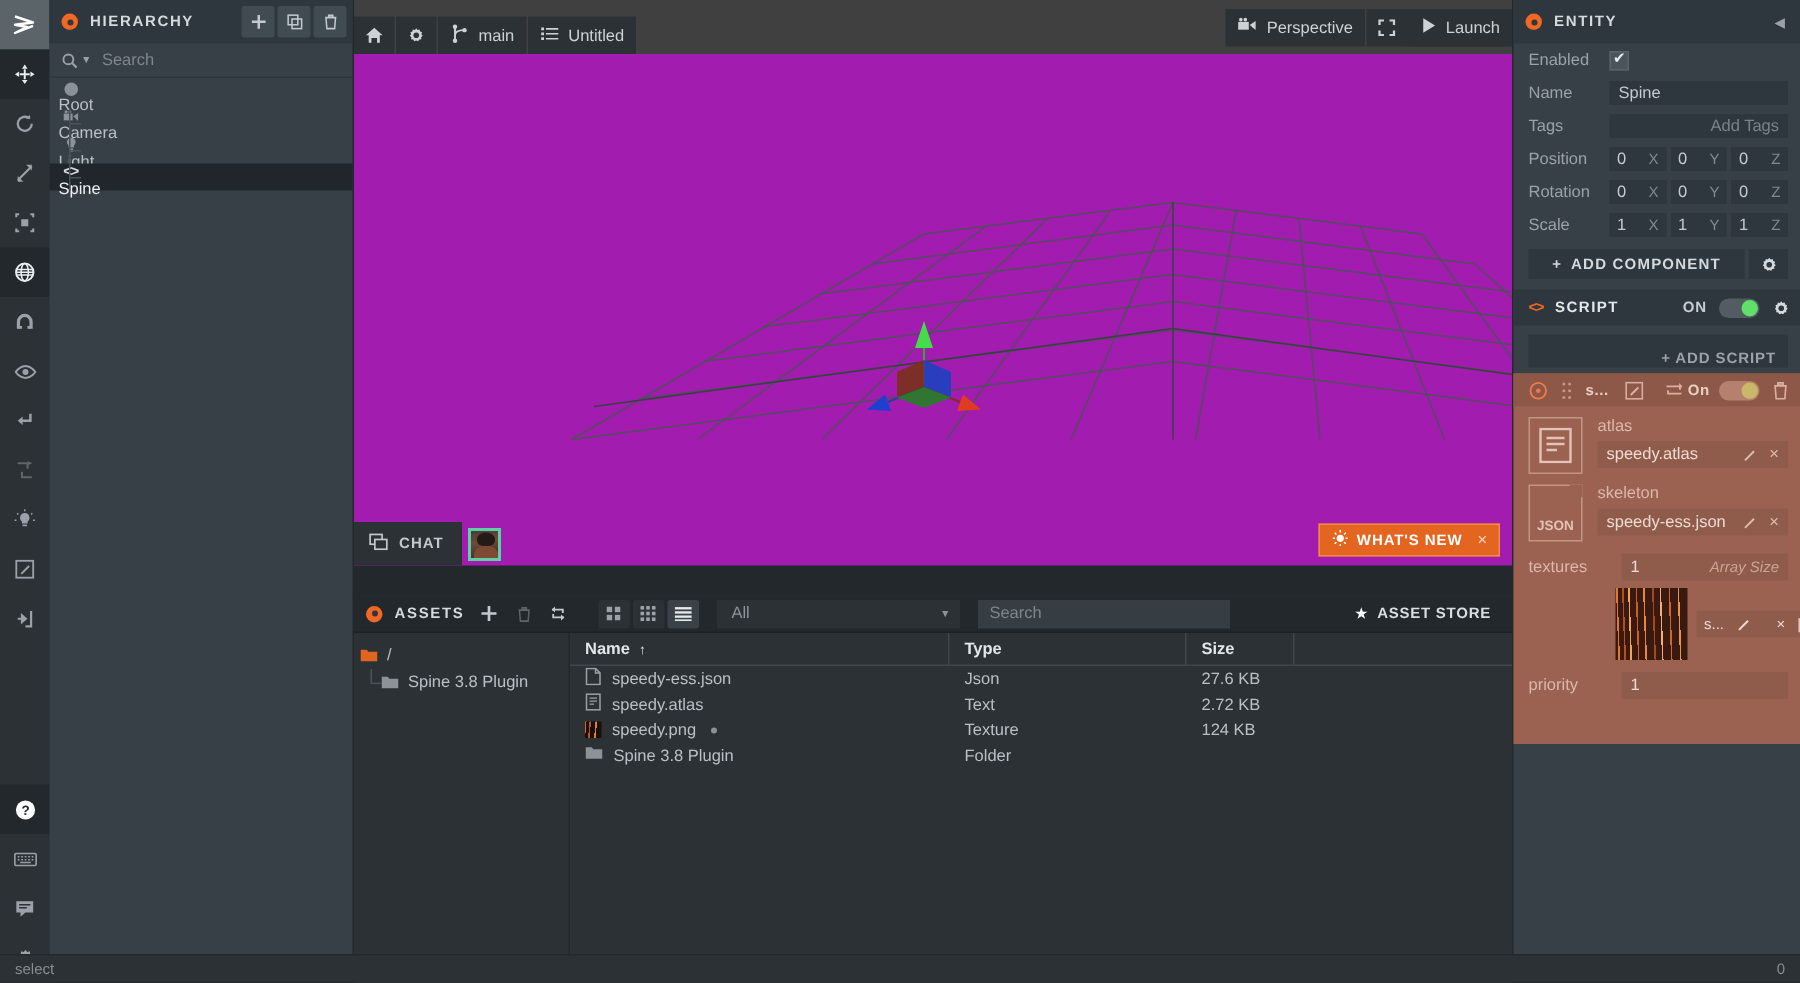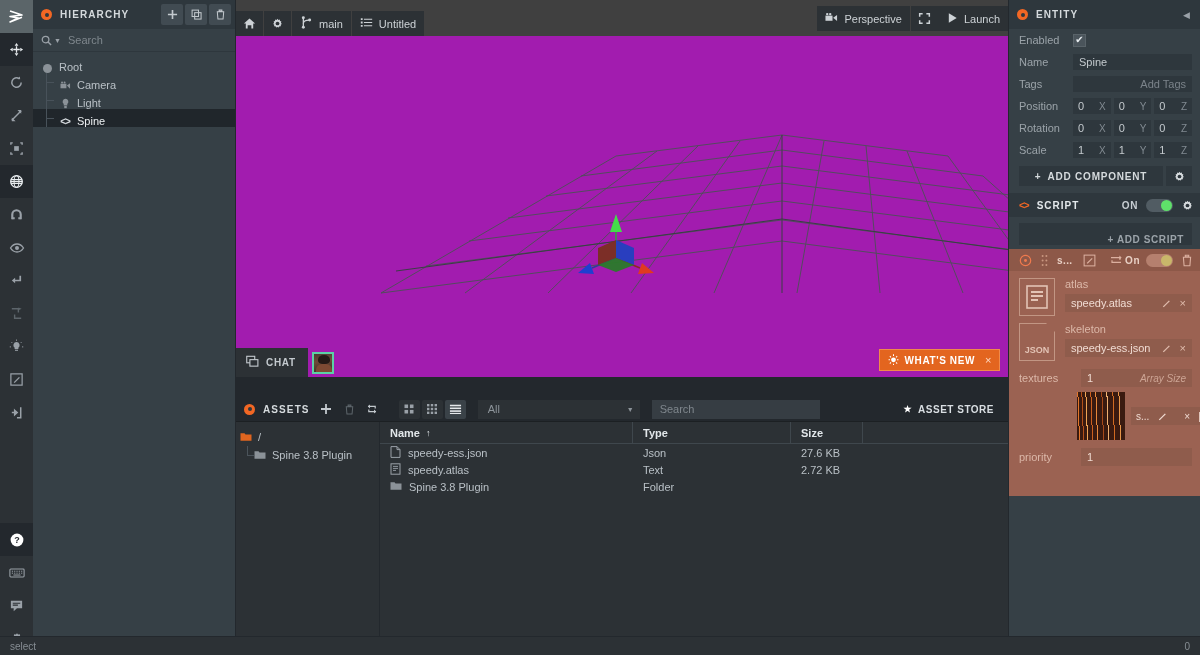--- a/index.html
+++ b/index.html
@@ -61,22 +61,22 @@
   #search-row {
     height: 23px; display: flex; align-items: center; padding: 0 8px;
     border-bottom: 1px solid #2e373d;
   }
   #search-row .sicon { color: #9aa1a8; margin-right: 7px; display: flex; align-items: center; }
   #search-row .caret { color: #9aa1a8; font-size: 7px; margin-left: -5px; margin-right: 7px; }
   .search-text { color: #7f878d; font-size: 11px; }
 
   .tree { padding-top: 3px; }
   .tree-row {
-    height: 18px; display: flex; align-items: flex-end; font-size: 11px;
-    color: #b9c0c6; cursor: pointer; padding-left: 6px; position: relative;
+    height: 18px; display: flex; align-items: flex-start; font-size: 11px;
+    color: #b9c0c6; cursor: pointer; padding-left: 6px; position: relative; flex-direction: column;
   }
   .tree-row.selected { background: #20262b; color: #eef1f3; }
   .tree-row .tindent { width: 18px; flex: 0 0 auto; }
   .tree-row .ticon { width: 16px; display: flex; align-items: center; justify-content: center; margin-right: 4px; flex: 0 0 auto; }
   .root-dot { width: 9px; height: 9px; border-radius: 50%; background: #8b9298; }
   .tree-line {
     position: absolute; left: 13px; top: 0; bottom: 0; width: 1px; background: #48525a;
   }
   .tree-tick {
     position: absolute; left: 13px; top: 9px; width: 8px; height: 1px; background: #48525a;
@@ -809,20 +809,29 @@
                   <rect x="1" y="0.8" width="9" height="10.4" fill="none" stroke="#9aa1a8" stroke-width="1"></rect>
                   <path d="M3 3.4h5M3 5.4h5M3 7.4h3" stroke="#9aa1a8" stroke-width="0.9"></path>
                 </svg>
             </span>
             <span>speedy.atlas</span>
           </span>
           <span class="fcell col-type">Text</span>
           <span class="fcell col-size">2.72 KB</span>
         </div>
 
+        <div class="file-row">
+          <span class="fcell col-name">
+            <span class="png-thumb"></span>
+            <span>speedy.png</span>
+            <span class="dot-mark"></span>
+          </span>
+          <span class="fcell col-type">Texture</span>
+          <span class="fcell col-size">124 KB</span>
+        </div>
 
         <div class="file-row">
           <span class="fcell col-name">
             <span>
               <svg width="12" height="10" viewBox="0 0 12 10">
                   <path d="M0.5 1.2h4l1 1.3h6v6.3h-11z" fill="#8b9298"></path>
                 </svg>
             </span>
             <span>Spine 3.8 Plugin</span>
           </span>

